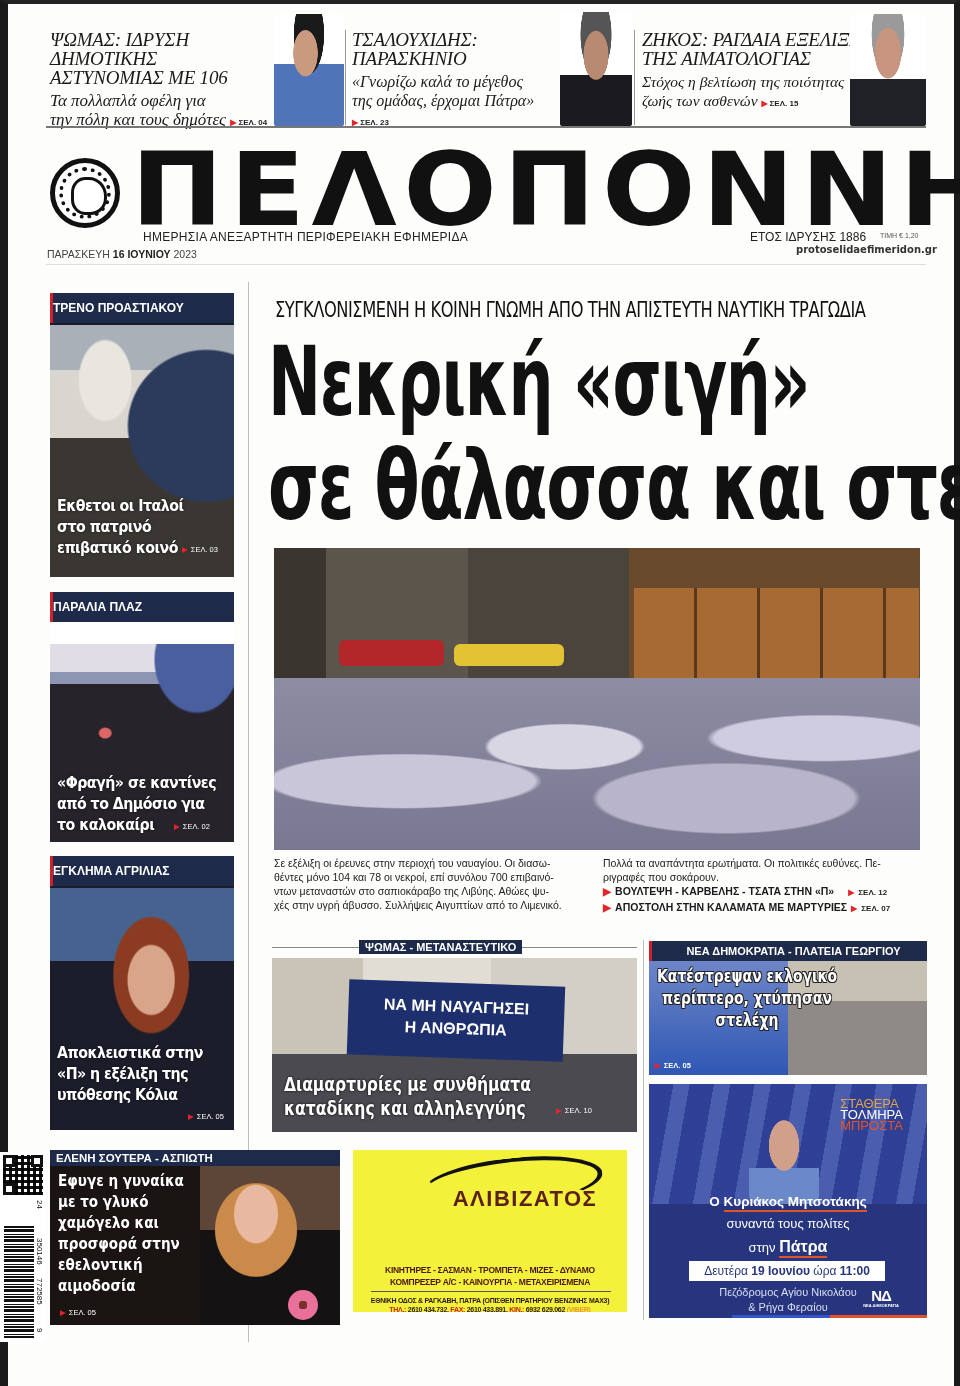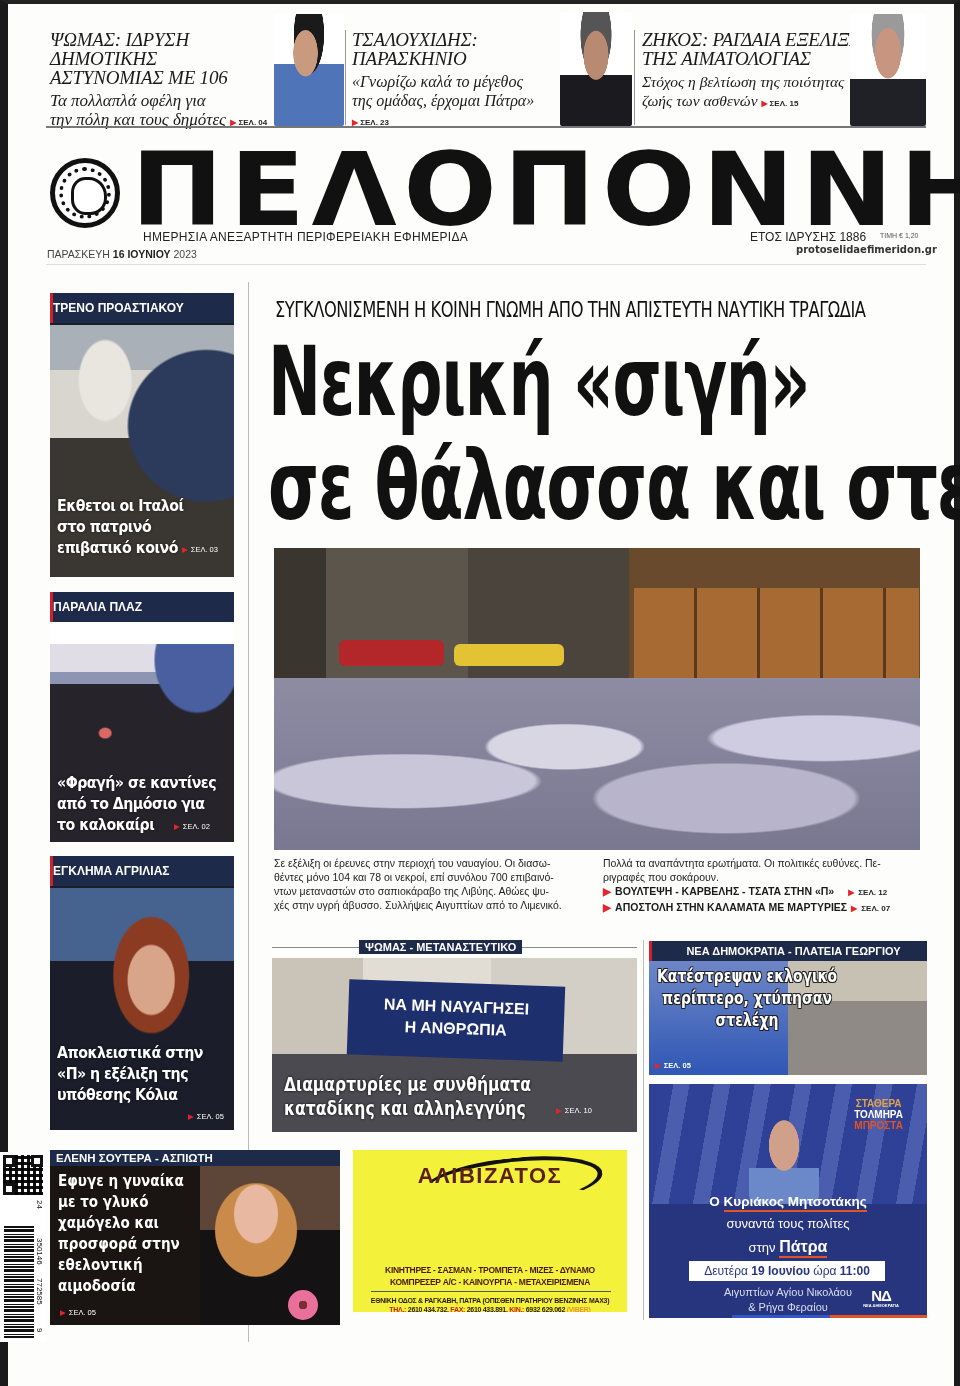--- a/index.html
+++ b/index.html
@@ -63,21 +63,21 @@
   .right-divider { position: absolute; left: 643px; top: 940px; width: 1px; height: 380px; background: #bbb; }
 
   
   .nd-card { position: absolute; left: 649px; top: 941px; width: 278px; height: 134px; overflow: hidden; background: #8f9aa8; text-align: center; }
   .nd-label { position: absolute; left: 0; top: 0; width: 100%; height: 20px; background: #1e2a4a; border-left: 3px solid #d31f2a; color: #fff; font-weight: bold; font-size: 11px; line-height: 20px; padding-left: 8px; white-space: nowrap; }
   .nd-title { position: absolute; left: 8px; color: #fff; font-family: "DejaVu Sans", sans-serif; font-weight: bold; font-size: 17px; line-height: 22px; white-space: nowrap; transform: scaleX(0.82); transform-origin: left top; text-shadow: 1px 1px 0 #222, -1px -1px 0 #222, 1px -1px 0 #222, -1px 1px 0 #222; }
 
   
   .km-ad { position: absolute; left: 649px; top: 1084px; width: 278px; height: 234px; background: #27357f; overflow: hidden; }
   .km-bottombar { position: absolute; left: 0; bottom: 0; height: 3px; width: 100%; background: linear-gradient(90deg,#27357f 0 30%, #3256c6 30% 65%, #e25327 65% 100%); }
-  .km-slogan { position: absolute; right: 24px; top: 14px; text-align: center; font-weight: bold; font-size: 10px; line-height: 11px; }
+  .km-slogan { position: absolute; right: 24px; top: 14px; text-align: left; font-weight: normal; font-size: 13px; line-height: 11px; }
   .km-name { position: absolute; left: 0; width: 100%; text-align: center; color: #fff; font-weight: bold; font-size: 13.5px; }
   .km-line { position: absolute; left: 0; width: 100%; text-align: center; color: #fff; font-size: 13px; }
   .ul { border-bottom: 2px solid #e25327; padding-bottom: 1px; }
   .km-date { position: absolute; left: 40px; top: 195px; width: 196px; height: 20px; background: #fff; color: #27357f; text-align: center; font-size: 12px; line-height: 20px; }
   .km-venue { position: absolute; left: 0; width: 100%; text-align: center; color: #d9def2; font-size: 11px; }
   .nd-logo { position: absolute; right: 28px; bottom: 10px; color: #fff; font-weight: bold; font-size: 15px; letter-spacing: -1px; text-align: center; line-height: 14px; }
   .nd-logo small { display: block; font-size: 4px; letter-spacing: 0; line-height: 5px; }
 
   
   .ad { position: absolute; left: 353px; top: 1150px; width: 274px; height: 162px; background: #f4f13b; overflow: hidden; }
@@ -214,29 +214,29 @@
   <div class="abs" style="left:100px;top:30px;width:70px;height:90px;border-radius:40% 40% 10% 10%;background:radial-gradient(ellipse at 50% 35%,#d1a08a 0 30%,transparent 31%),linear-gradient(180deg,transparent 0 60%,#6b88c9 60% 100%);"></div>
   <div class="km-slogan">
       <div style="color:#e2a24a;">ΣΤΑΘΕΡΑ</div>
       <div style="color:#fff;">ΤΟΛΜΗΡΑ</div>
       <div style="color:#e25327;">ΜΠΡΟΣΤΑ</div>
     </div>
   <div class="km-name" style="top:110px;"><span>Ο</span> <span class="ul">Κυριάκος Μητσοτάκης</span></div>
   <div class="km-line" style="top:132px;">συναντά τους πολίτες</div>
   <div class="km-line" style="top:154px;"><span>στην</span> <b class="ul" style="font-size:16px;">Πάτρα</b></div>
   <div class="km-date" style="top:177px;"><span>Δευτέρα</span> <b>19 Ιουνίου</b> <span>ώρα</span> <b>11:00</b></div>
-  <div class="km-venue" style="top:202px;">Αιγυπτίων Αγίου Νικολάου</div>
+  <div class="km-venue" style="top:202px;">Πεζόδρομος Αγίου Νικολάου</div>
   <div class="km-venue" style="top:217px;">&amp; Ρήγα Φεραίου</div>
   <div class="nd-logo"><span>ΝΔ</span><small>ΝΕΑ ΔΗΜΟΚΡΑΤΙΑ</small></div>
   <div class="km-bottombar"></div>
 </div>
 
 <div class="ad">
   <div class="ad-swoosh"></div>
-  <div class="ad-brand" style="top:13px;">ΑΛΙΒΙΖΑΤΟΣ</div>
+  <div class="ad-brand" style="top:36px;margin-left:35px;">ΑΛΙΒΙΖΑΤΟΣ</div>
   <div class="ad-parts" style="top:114px;">
       <div>ΚΙΝΗΤΗΡΕΣ - ΣΑΣΜΑΝ - ΤΡΟΜΠΕΤΑ - ΜΙΖΕΣ - ΔΥΝΑΜΟ</div>
       <div>ΚΟΜΠΡΕΣΕΡ A/C - ΚΑΙΝΟΥΡΓΙΑ - ΜΕΤΑΧΕΙΡΙΣΜΕΝΑ</div>
     </div>
   <div class="ad-rule" style="top:141px;"></div>
   <div class="ad-addr" style="top:146px;">
     <div>ΕΘΝΙΚΗ ΟΔΟΣ &amp; ΡΑΓΚΑΒΗ, ΠΑΤΡΑ (ΟΠΙΣΘΕΝ ΠΡΑΤΗΡΙΟΥ ΒΕΝΖΙΝΗΣ MAX3)</div>
     <div><span class="red">ΤΗΛ.:</span> <span>2610 434.732,</span> <span class="red">FAX:</span> <span>2610 433.891,</span> <span class="red">ΚΙΝ.:</span> <span>6932 629.062</span> <span class="org">(VIBER)</span></div>
   </div>
 </div>

